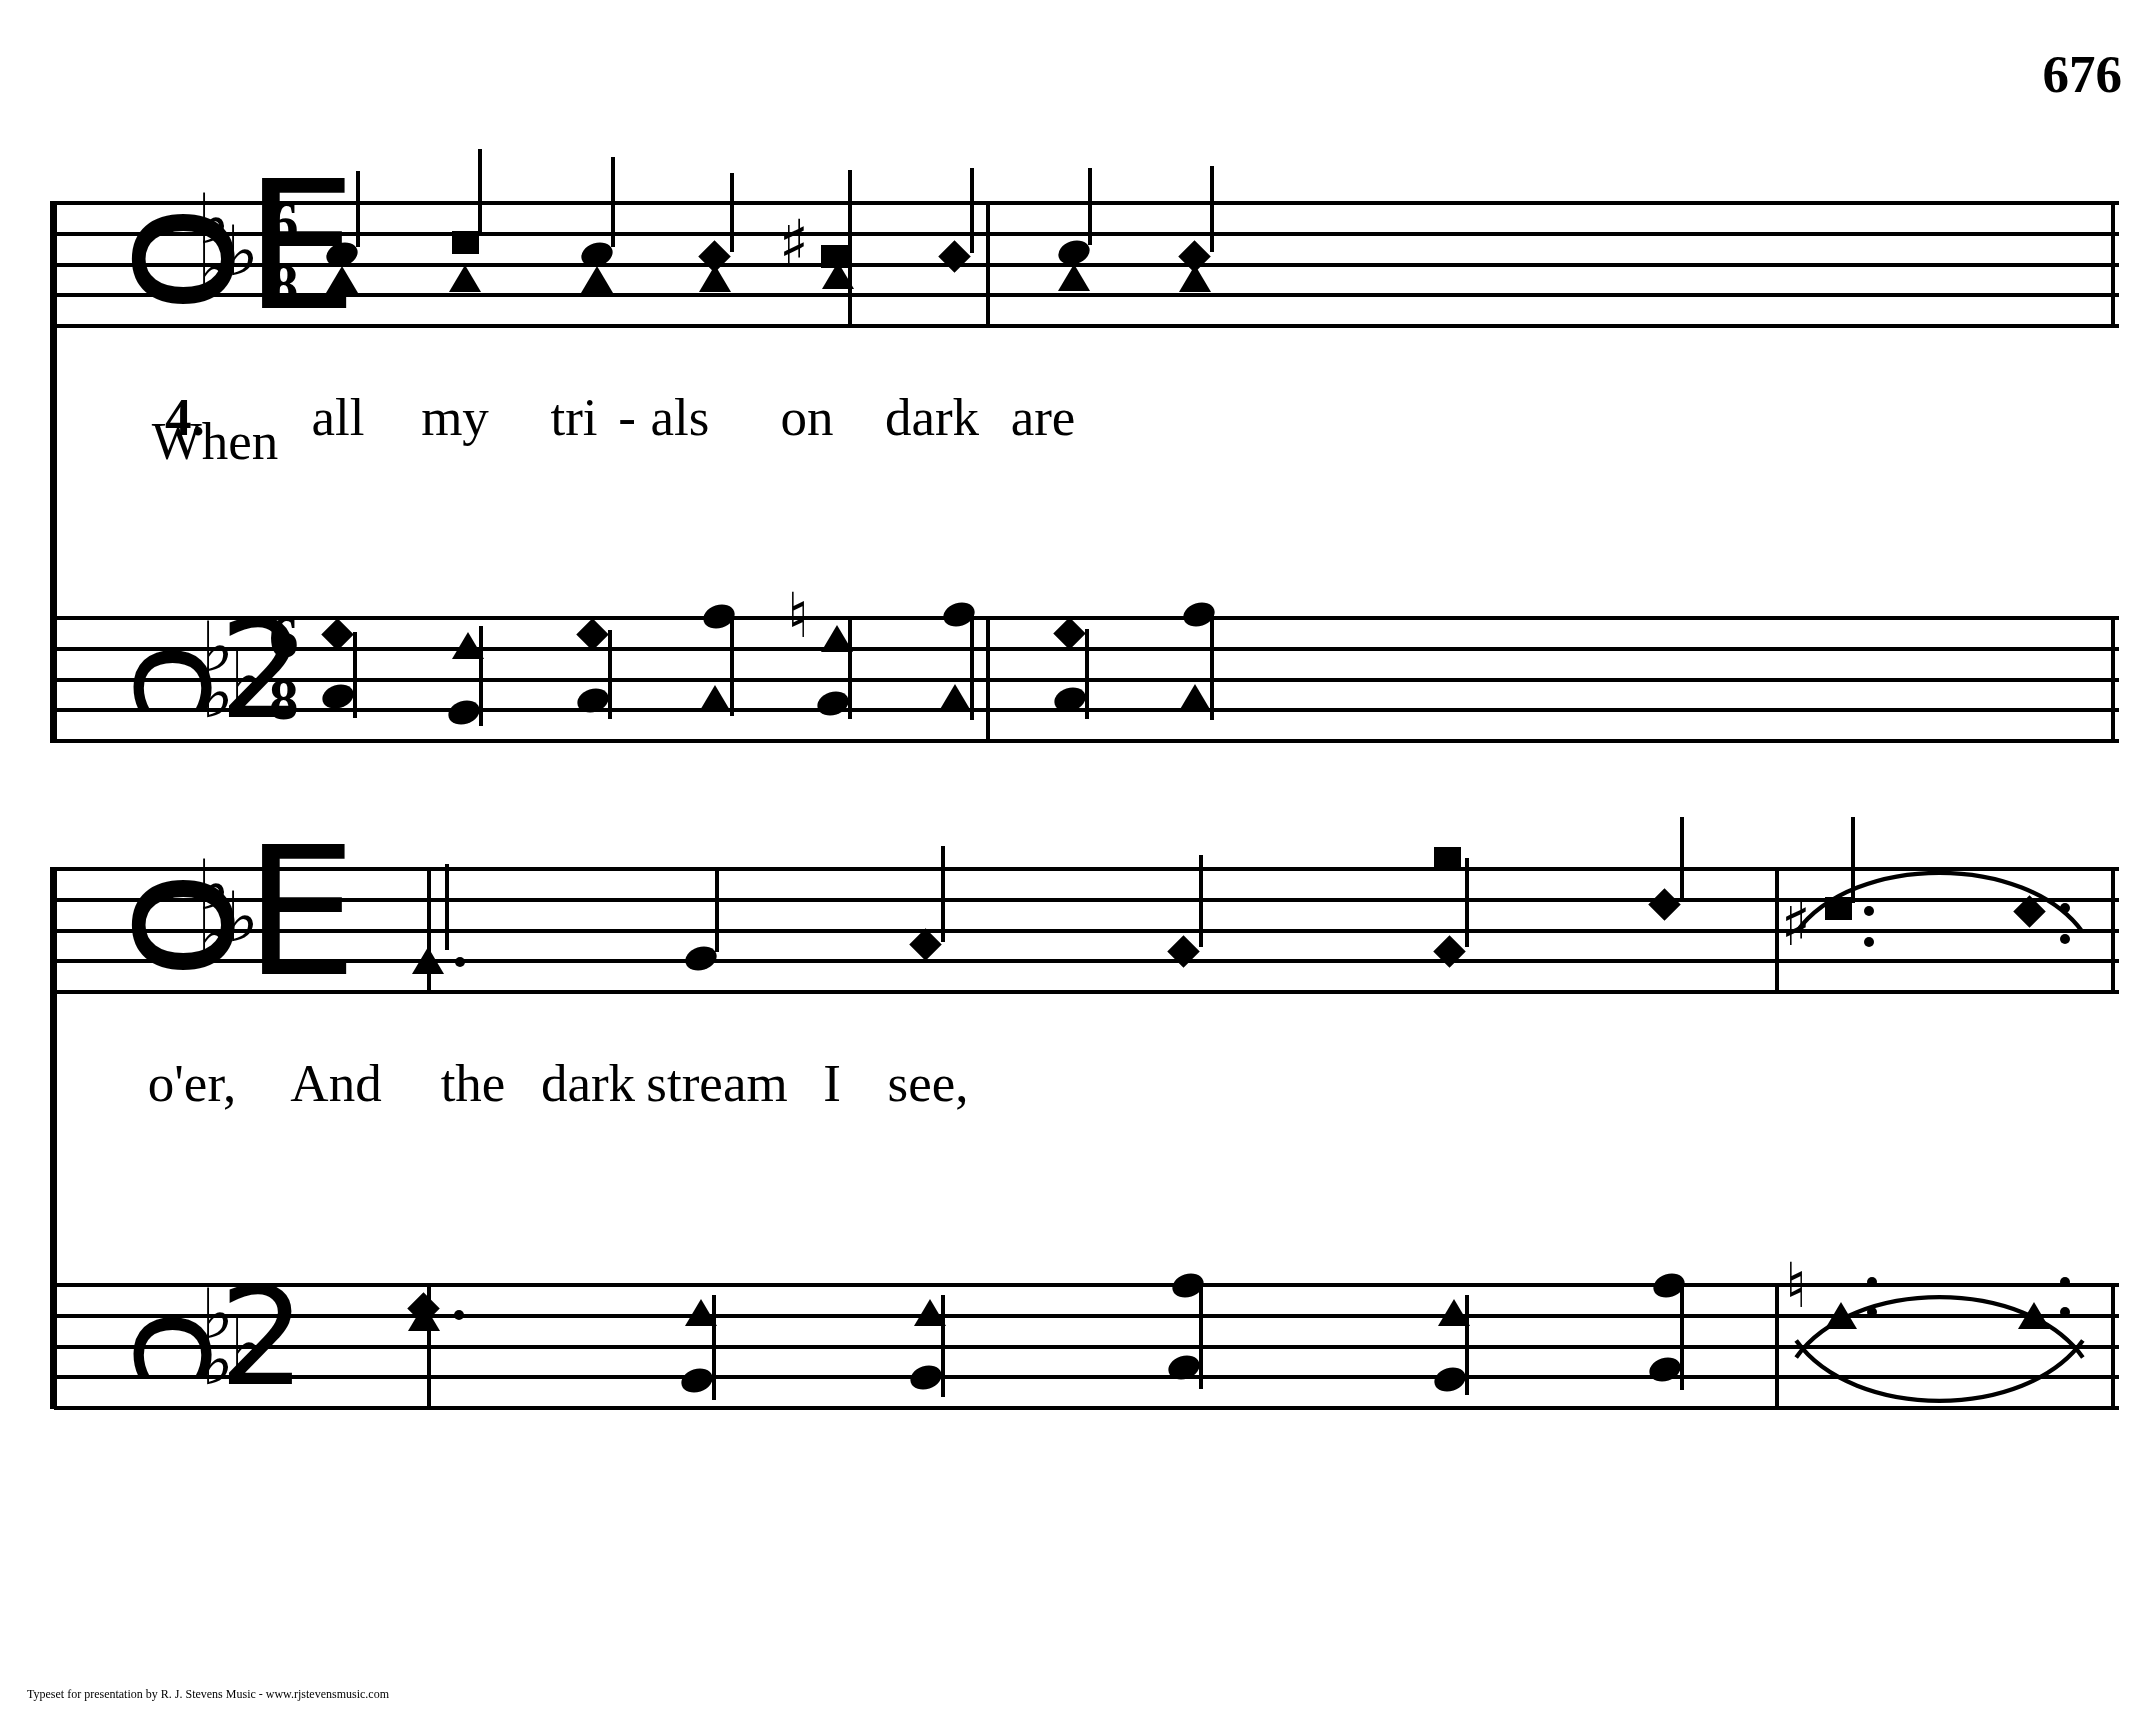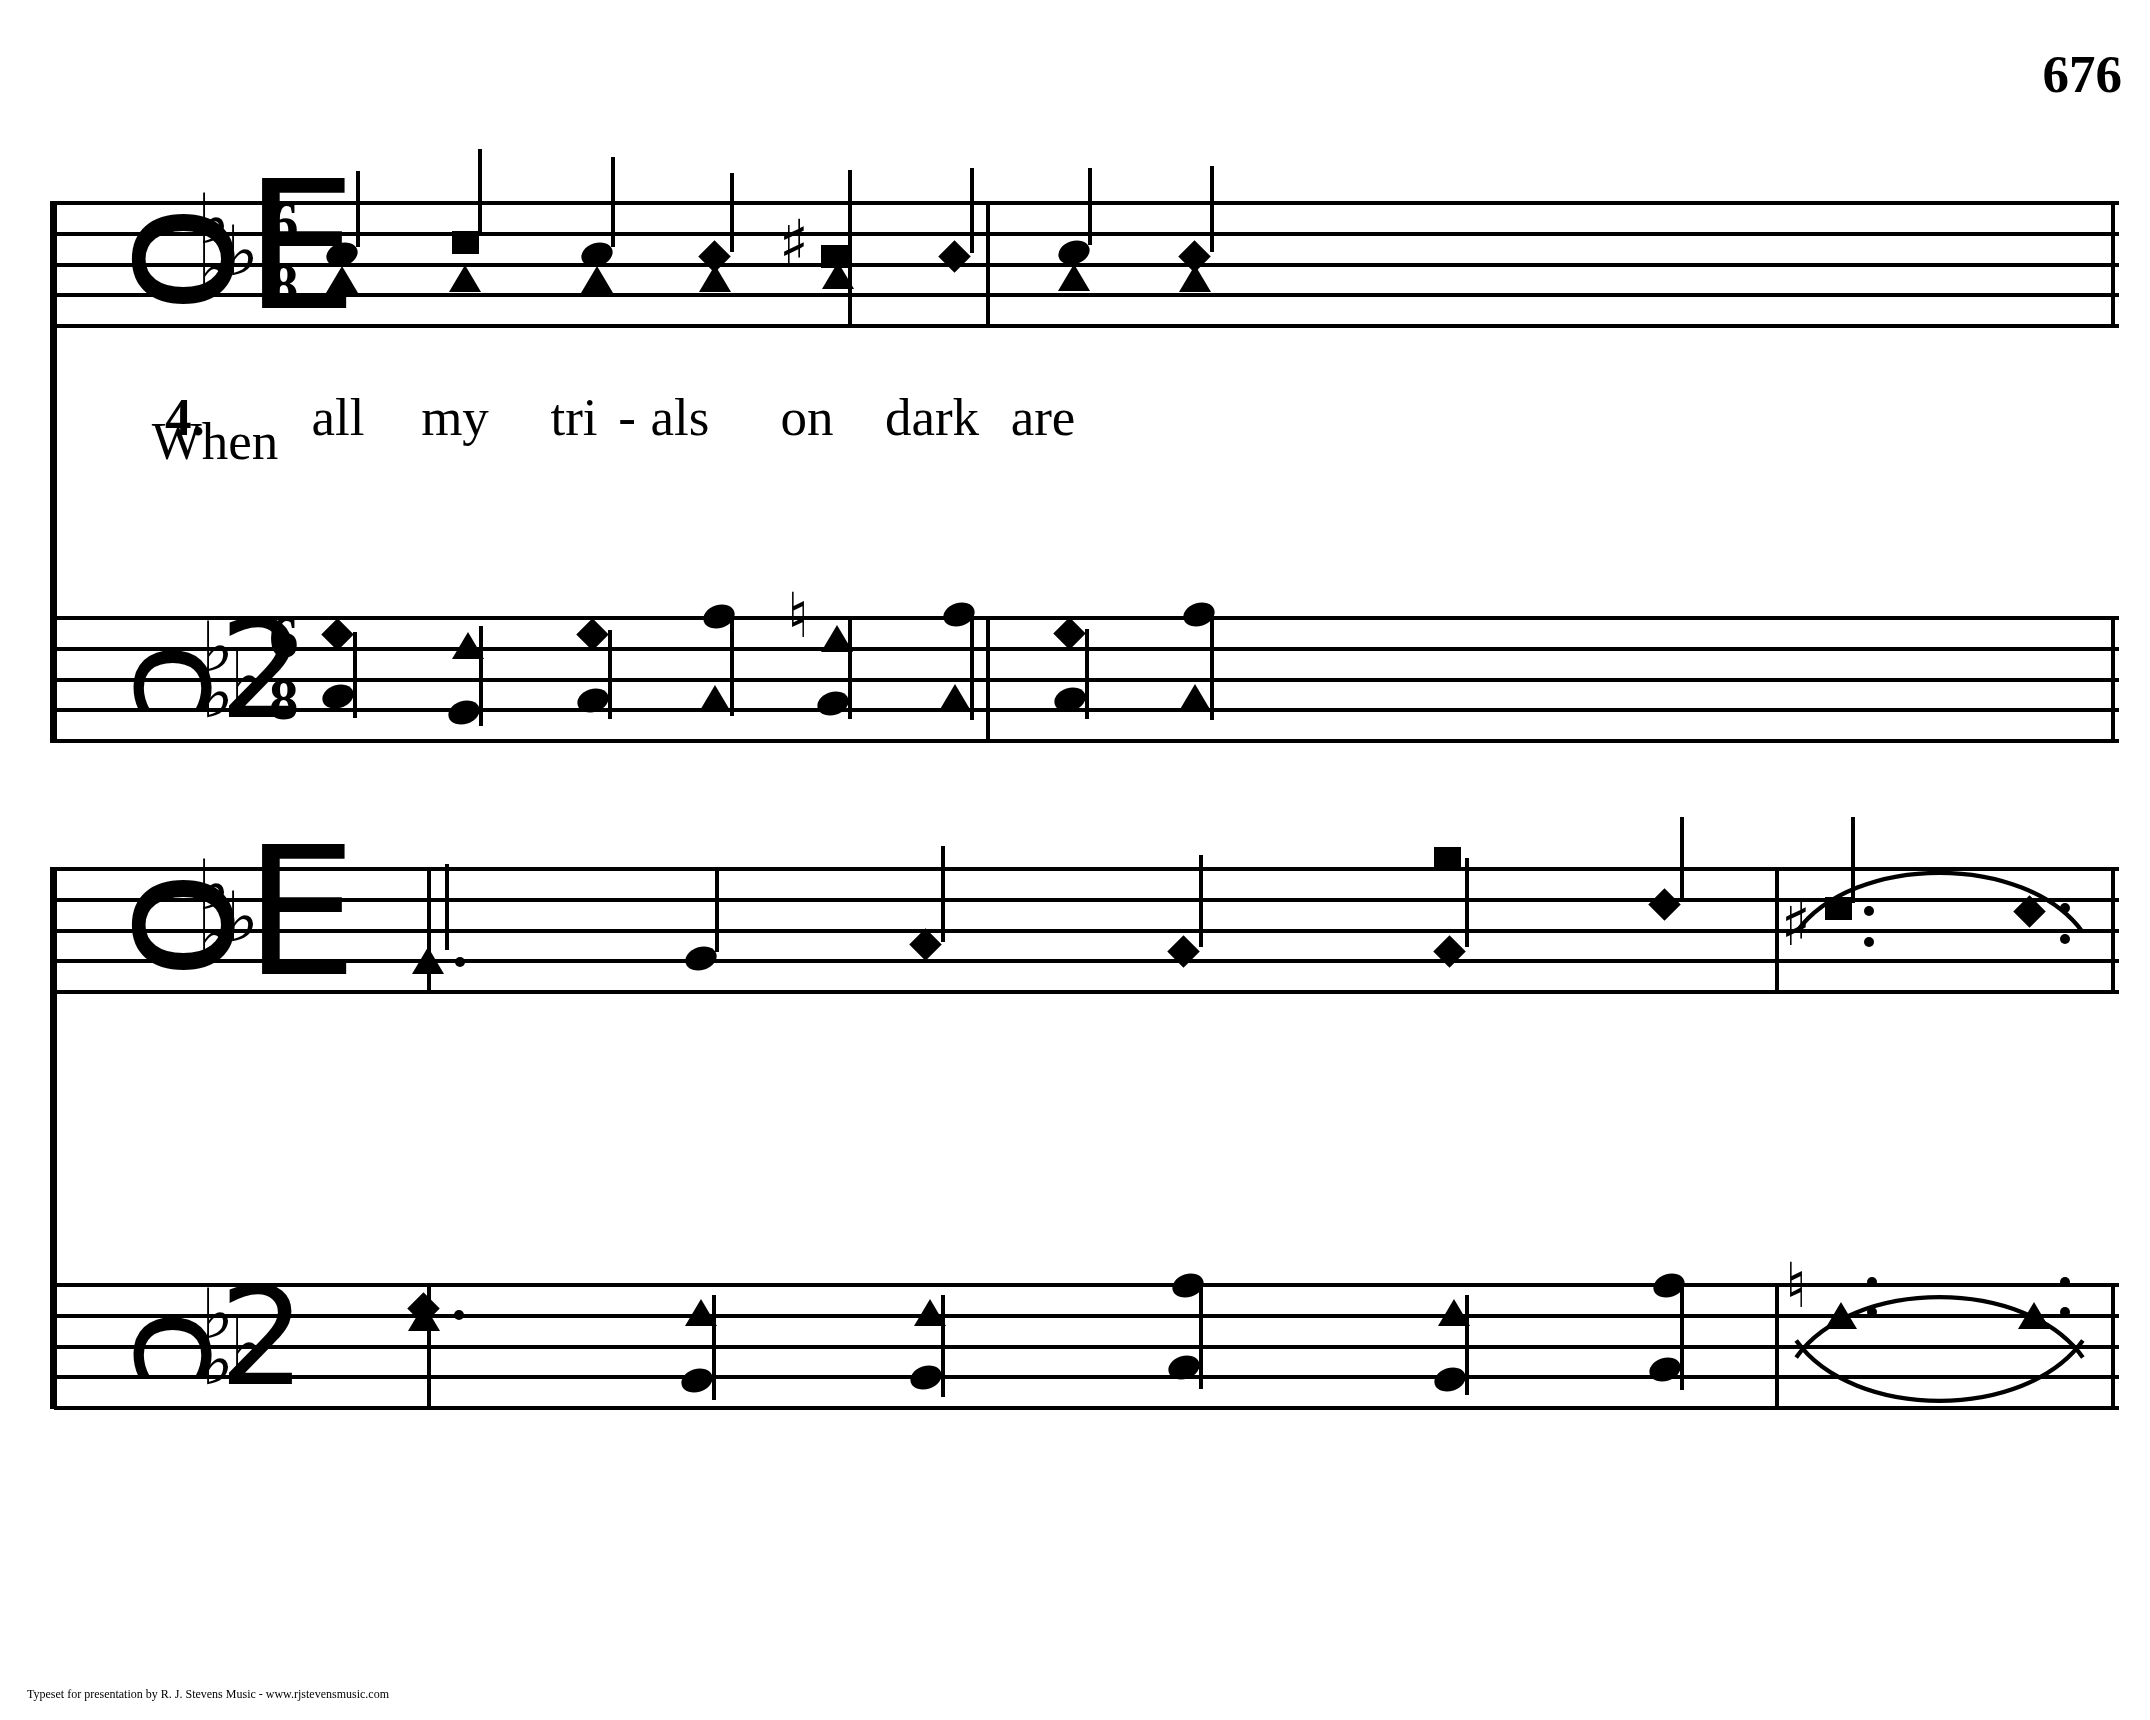--- a/index.html
+++ b/index.html
@@ -426,20 +426,29 @@
         <div class="stem" style="left:27px; top:-5.7px; height:0px;"></div>
         <div class="dot" style="left:42px; top:2.9px;"></div>
         <div class="dot" style="left:42px; top:34px;"></div>
       </div>
 
       <svg class="slur" style="left:1735px; top:-21.5px;" width="301" height="100" viewBox="0 0 420 140">
         <path d="M10,120 C90,10 330,10 410,120" fill="none" stroke="#000" stroke-width="6"></path>
       </svg>
     </div>
 
+    <div class="lyric-line" style="top:229px;">
+      <div class="lyric" style="left:192px;">o'er,</div>
+      <div class="lyric" style="left:336px;">And</div>
+      <div class="lyric" style="left:473px;">the</div>
+      <div class="lyric" style="left:588px;">dark</div>
+      <div class="lyric" style="left:717px;">stream</div>
+      <div class="lyric" style="left:832px;">I</div>
+      <div class="lyric" style="left:928px;">see,</div>
+    </div>
 
     <div class="staff bass-staff">
       <div class="line"></div>
       <div class="line"></div>
       <div class="line"></div>
       <div class="line"></div>
       <div class="line"></div>
 
       <div class="clef bass-clef">ᴒ2</div>
 

